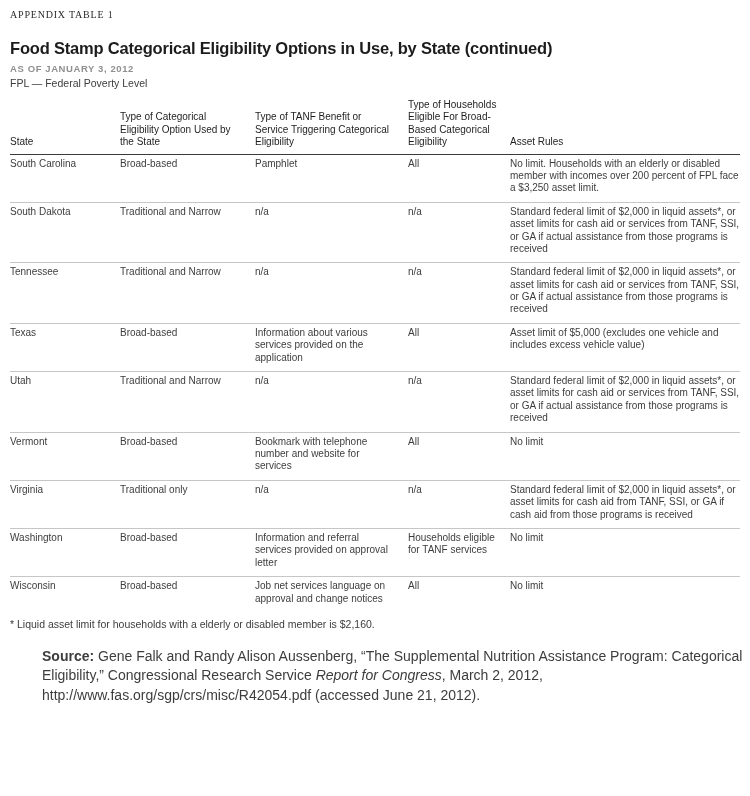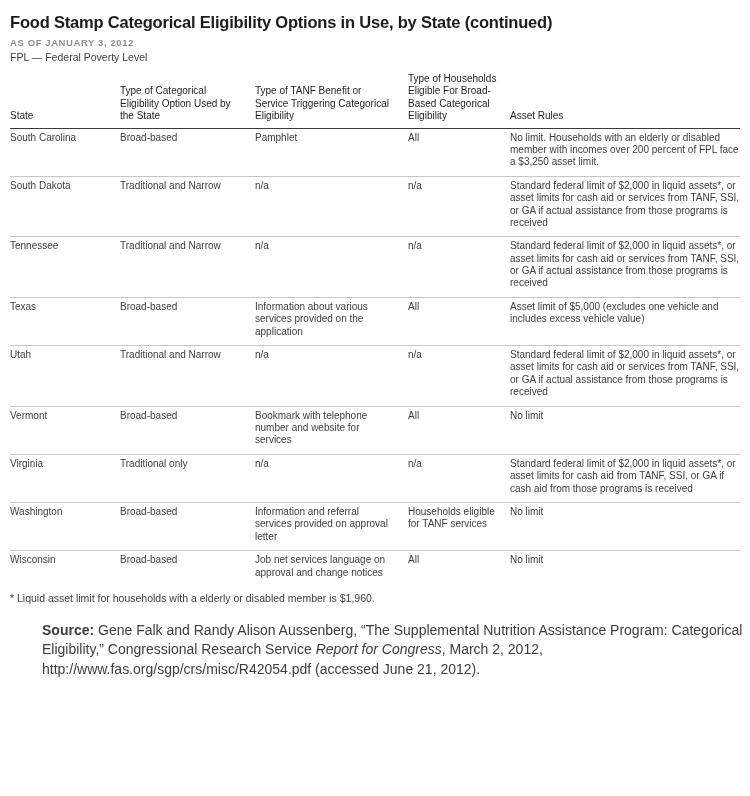--- a/index.html
+++ b/index.html
@@ -9,21 +9,21 @@
     font-family: "Liberation Sans", "DejaVu Sans", sans-serif;
     color: #3d3d3d;
   }
   .page { padding: 9px 10px 0 10px; }
 
   .appendix-label {
     font-family: "Liberation Serif", "DejaVu Serif", serif;
     font-size: 10px; letter-spacing: 0.8px; color: #2b2b2b;
   }
   .page-title {
-    margin-top: 4px;
+    margin-top: 19px;
     font-size: 16.5px; font-weight: bold; letter-spacing: -0.2px;
     color: #1c1c1c;
   }
   .as-of {
     margin-top: 5px;
     font-size: 9.5px; font-weight: bold; letter-spacing: 0.6px;
     color: #8f8f8f;
   }
   .abbrev-note {
     margin-top: 3px;
@@ -71,20 +71,21 @@
     margin-left: 32px;
   }
   .source .src-label { font-weight: bold; }
   .source .src-italic { font-style: italic; }
 </style>
 </head>
 <body>
 
 <div class="page">
 
+  <div class="appendix-label">APPENDIX TABLE 1</div>
 
   <h1 class="page-title">Food Stamp Categorical Eligibility Options in Use, by State (continued)</h1>
 
   <div class="as-of">AS OF JANUARY 3, 2012</div>
 
   <div class="abbrev-note">FPL — Federal Poverty Level</div>
 
   <table class="elig-table">
     <colgroup>
       <col class="c1">
@@ -162,17 +163,17 @@
         <tr>
           <td>Wisconsin</td>
           <td>Broad-based</td>
           <td>Job net services language on approval and change notices</td>
           <td>All</td>
           <td>No limit</td>
         </tr>
       </tbody>
   </table>
 
-  <div class="footnote">* Liquid asset limit for households with a elderly or disabled member is $1,960.</div>
+  <div class="footnote">* Liquid asset limit for households with a elderly or disabled member is $2,160.</div>
 
   <p class="source"><span class="src-label">Source:</span><span> Gene Falk and Randy Alison Aussenberg, “The Supplemental Nutrition Assistance Program: Categorical Eligibility,” Congressional Research Service </span><span class="src-italic">Report for Congress</span><span>, March 2, 2012, http://www.fas.org/sgp/crs/misc/R42054.pdf (accessed June 21, 2012).</span></p>
 
 </div>
 
 </body></html>

